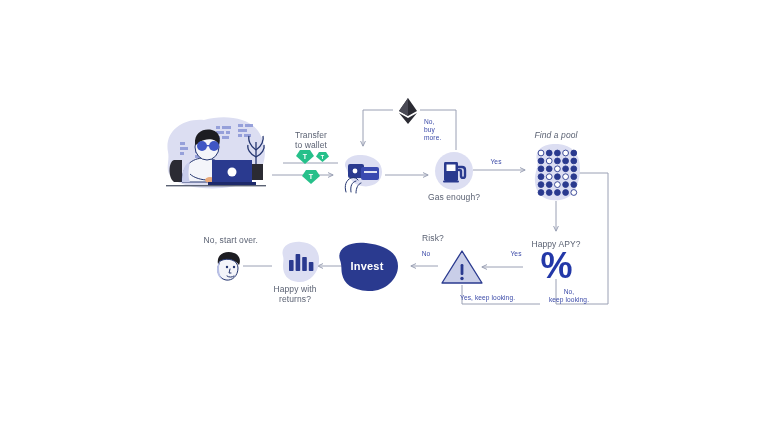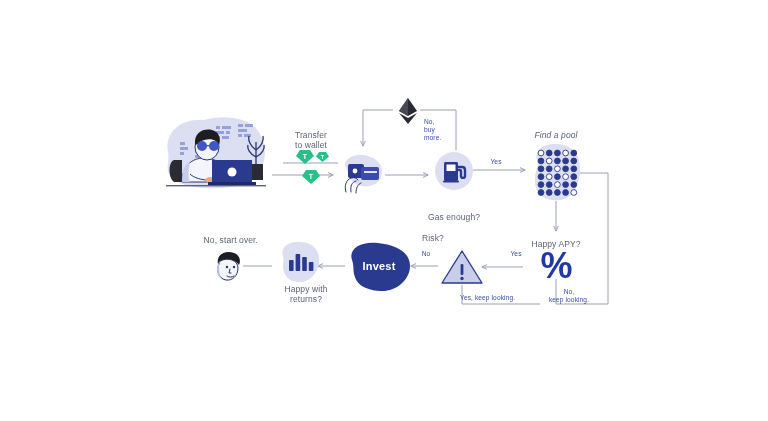--- a/index.html
+++ b/index.html
@@ -170,21 +170,21 @@
   <div class="node" style="left:434px;top:151px;width:40px;height:40px;">
     <svg width="40" height="40" viewBox="0 0 40 40">
       <circle cx="20" cy="20" r="19" fill="#dcdef2"></circle>
       <rect x="10" y="11" width="14" height="19" rx="1.4" fill="#2a3a8f"></rect>
       <rect x="12.5" y="13.5" width="9" height="6.5" fill="#ffffff"></rect>
       <path d="M24,16 L28,16 C30,16 31,17.5 31,19 L31,25 C31,27.5 27,27.5 27,25 L27,20
                C27,19 26,19 25,19" fill="none" stroke="#2a3a8f" stroke-width="2.4" stroke-linecap="round" stroke-linejoin="round"></path>
       <rect x="9" y="29.5" width="16" height="2" rx="1" fill="#2a3a8f"></rect>
     </svg>
   </div>
-  <div class="lbl" style="left:422px;top:193px;width:64px;margin-top:20px;">Gas enough?</div>
+  <div class="lbl" style="left:422px;top:193px;width:64px;">Gas enough?</div>
   <div class="edge-lbl" style="left:484px;top:158px;width:24px;">Yes</div>
 
   <div class="lbl" style="left:522px;top:131px;width:68px;font-style:italic;">Find a pool</div>
   <div class="node" style="left:528px;top:142px;width:56px;height:60px;">
     <svg width="56" height="60" viewBox="0 0 56 60" id="poolsvg">
       <path d="M9,18 C6,6 18,1 30,2 C44,3 52,12 52,26 C52,42 46,56 32,58
                C16,60 8,52 7,40 C6,30 11,26 9,18 Z" fill="#dcdef2"></path>
     <circle cx="13" cy="11" r="2.9" class="pooldot" fill="#ffffff"></circle>
         <circle cx="21.2" cy="11" r="2.9" class="pooldot" fill="#2a3a8f"></circle>
         <circle cx="29.4" cy="11" r="2.9" class="pooldot" fill="#2a3a8f"></circle>
@@ -229,42 +229,42 @@
   <div class="lbl" style="left:416px;top:234px;width:34px;">Risk?</div>
   <div class="node" style="left:440px;top:248px;width:44px;height:38px;">
     <svg width="44" height="38" viewBox="0 0 44 38">
       <path d="M22,3 L42,35 L2,35 Z" fill="#c9cee8" stroke="#2a3a8f" stroke-width="1.3" stroke-linejoin="round"></path>
       <rect x="20.6" y="16" width="2.8" height="11" rx="1.2" fill="#2a3a8f"></rect>
       <circle cx="22" cy="30.5" r="1.7" fill="#2a3a8f"></circle>
     </svg>
   </div>
   <div class="edge-lbl" style="left:460px;top:294px;width:66px;text-align:left;">Yes, keep looking.</div>
 
-  <div class="node" style="left:344px;top:240px;width:70px;height:54px;">
+  <div class="node" style="left:332px;top:240px;width:70px;height:54px;">
     <svg width="70" height="54" viewBox="0 0 70 54">
       <path d="M8,20 C4,8 18,1 34,3 C52,5 66,12 66,26 C66,40 52,52 36,51
                C20,50 12,44 10,34 C9,28 10,26 8,20 Z" fill="#2a3a8f"></path>
     </svg>
     <div class="invest-txt" style="left:0;top:20px;">Invest</div>
   </div>
   <div class="edge-lbl" style="left:416px;top:250px;width:20px;">No</div>
 
   <div class="node" style="left:277px;top:240px;width:46px;height:46px;">
     <svg width="46" height="46" viewBox="0 0 46 46">
       <path d="M6,16 C3,6 14,1 24,2 C36,3 43,10 42,22 C41,34 32,43 21,42
                C10,41 6,34 6,26 C6,22 7,20 6,16 Z" fill="#dcdef2"></path>
       <g fill="#2a3a8f">
         <rect x="12" y="20" width="4.6" height="11" rx=".8"></rect>
         <rect x="18.6" y="14" width="4.6" height="17" rx=".8"></rect>
         <rect x="25.2" y="17" width="4.6" height="14" rx=".8"></rect>
         <rect x="31.8" y="22" width="4.6" height="9" rx=".8"></rect>
       </g>
     </svg>
   </div>
-  <div class="lbl" style="left:276px;top:285px;width:60px;">Happy with
+  <div class="lbl" style="left:265px;top:285px;width:60px;">Happy with
 returns?</div>
 
   <div class="lbl" style="left:192px;top:236px;width:66px;text-align:right;">No, start over.</div>
   <div class="node" style="left:208px;top:248px;width:38px;height:38px;">
     <svg width="38" height="38" viewBox="0 0 38 38">
       <path d="M10,16 C8,6 18,2 26,5 C32,7 33,13 31,17 C28,12 20,11 14,14
                C11,15 11,18 10,16 Z" fill="#1d1d22"></path>
       <path d="M12,13 C20,9 30,12 30,20 C30,28 24,33 18,32 C12,31 9,25 10,19 Z" fill="#f4f5fa" stroke="#24356f" stroke-width="1"></path>
       <path d="M12,13 C9,16 8,22 10,27 C11,29 13,31 15,32 C11,28 10,20 12,13 Z" fill="#b9c0e6"></path>
       <g fill="#24356f">

